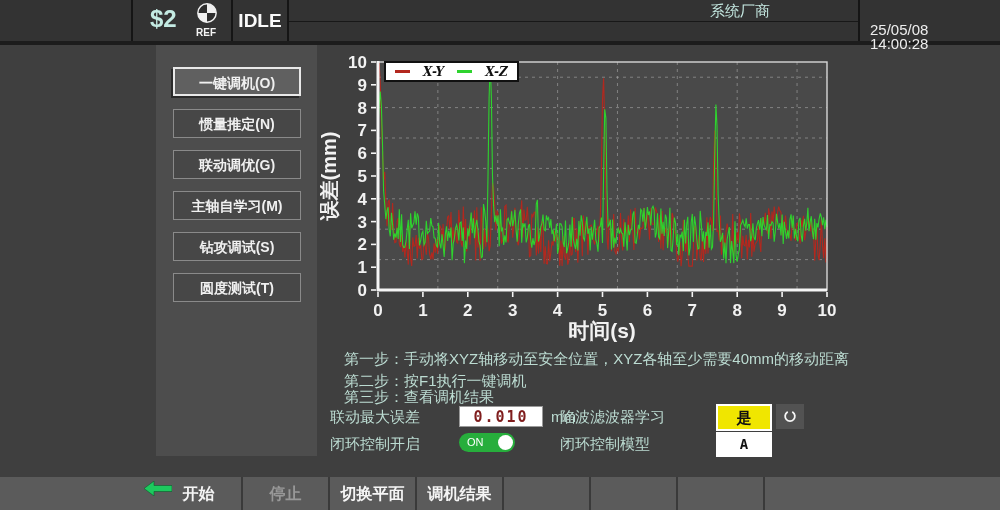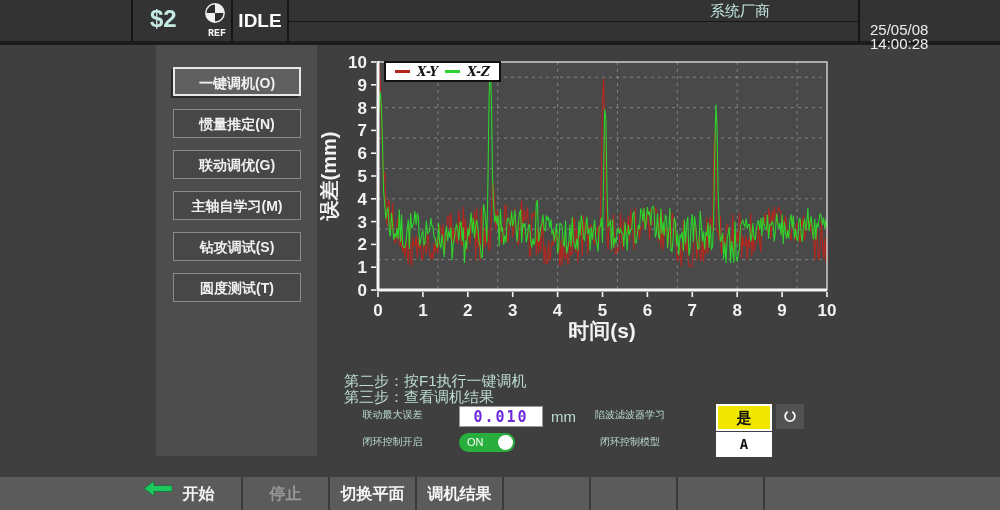--- a/index.html
+++ b/index.html
@@ -4,21 +4,21 @@
 <style>
   html,body{margin:0;padding:0;background:#222;}
   #screen{position:relative;width:1000px;height:510px;background:#3f3f3f;overflow:hidden;
           font-family:"Liberation Sans","DejaVu Sans",sans-serif;color:#f2f2f2;}
   .abs{position:absolute;}
 
   
   #topbar{left:0;top:0;width:1000px;height:41px;background:#333333;border-bottom:4px solid #1c1c1c;}
   .tb-sep{position:absolute;top:0;width:2px;height:41px;background:#151515;}
   #channel-label{left:150px;top:5px;font-size:24px;font-weight:bold;color:#c4ebe3;}
-  #ref-block{left:196px;top:2px;width:30px;text-align:right;font-family:Liberation Mono, monospace;}
+  #ref-block{left:196px;top:2px;width:30px;text-align:left;}
   #ref-label{font-size:10px;font-weight:bold;color:#f5f5f5;line-height:10px;}
   #mode-label{left:233px;top:0;width:54px;height:41px;line-height:41px;text-align:center;
               font-size:19px;font-weight:bold;color:#fafafa;}
   #program-cell{left:289px;top:0;width:569px;height:21px;border-bottom:1px solid #181818;}
   #program-name{position:absolute;left:4px;top:2px;font-size:15px;color:#c2e5de;white-space:nowrap;}
   #vendor-label{position:absolute;right:88px;top:2px;font-size:15px;color:#c2e5de;}
   #clock-cell{left:860px;top:0;width:140px;height:41px;}
   #clock-time{position:absolute;left:10px;top:2px;font-size:15px;color:#eeeeee;margin-top:33px;}
   #clock-date{position:absolute;left:10px;top:21px;font-size:15px;color:#eeeeee;}
 
@@ -29,31 +29,31 @@
             border:1px solid #8a8a8a;box-sizing:border-box;cursor:pointer;}
   .side-btn.active{background:#606060;border:2px solid #e8e8e8;
                    box-shadow:-2px 2px 0 #2a2a2a;}
 
   
   #chart-svg{left:320px;top:48px;}
   svg text{font-family:"Liberation Sans","DejaVu Sans",sans-serif;}
   .tick-label{fill:#f2f2f2;font-size:17px;font-weight:bold;}
   .axis-label{fill:#f2f2f2;font-size:20px;font-weight:bold;}
   #legend{left:384px;top:61px;height:17px;background:#ffffff;border:2px solid #111111;
-          display:flex;align-items:center;gap:7px;padding:0 9px;}
+          display:flex;align-items:center;gap:13px;padding:0 9px;}
   .legend-swatch{width:15px;height:3px;}
   .legend-text{font-family:"DejaVu Serif","Liberation Serif",serif;font-style:italic;
                font-size:12px;font-weight:bold;color:#111;}
 
   
   .step-line{left:344px;width:640px;height:19px;font-size:15px;color:var(--accent-cyan,#bcdcd2);white-space:nowrap;}
 
   
-  .set-label{font-size:10px;color:var(--accent-cyan,#bcdcd2);text-align:center;}
-  #max-error-input{left:459px;top:406px;width:84px;height:21px;background:#ffffff;color:#6d28d9;
+  .set-label{font-size:15px;color:var(--accent-cyan,#bcdcd2);text-align:left;}
+  #max-error-input{left:459px;top:406px;width:84px;height:21px;background:#ffffff;color:#7f1d1d;
        border:1px solid #9a9a9a;text-align:center;font-family:"DejaVu Sans Mono","Liberation Mono",monospace;
        font-size:15px;font-weight:bold;letter-spacing:2px;box-sizing:border-box;padding:0;}
   #max-error-unit{left:551px;top:408px;font-size:15px;color:var(--accent-cyan,#bcdcd2);}
   #notch-value-box{left:716px;top:404px;width:52px;height:23px;background:var(--status-yellow,#f0e600);
        border:2px solid #ffffff;line-height:23px;text-align:center;font-size:15px;font-weight:bold;color:#111;cursor:pointer;}
   #notch-refresh-btn{left:776px;top:404px;width:28px;height:25px;background:#525252;cursor:pointer;
        display:flex;align-items:center;justify-content:center;}
   #loop-toggle{left:459px;top:433px;width:56px;height:19px;border-radius:10px;
        background:var(--toggle-green,#27ae3c);cursor:pointer;position:absolute;}
   #loop-toggle .on-text{position:absolute;left:8px;top:3px;font-size:11px;font-weight:normal;color:#fff;}
@@ -190,20 +190,21 @@
     <text class="axis-label" text-anchor="middle" x="282" y="290" style="font-size:21px">时间(s)</text>
   </svg>
 
   <div id="legend" class="abs">
     <span class="legend-swatch" style="background: rgb(179, 40, 30);"></span>
     <span class="legend-text">X-Y</span>
     <span class="legend-swatch" style="background: rgb(46, 211, 46);"></span>
     <span class="legend-text">X-Z</span>
   </div>
 
+  <div class="step-line abs" style="top:350px">第一步：手动将XYZ轴移动至安全位置，XYZ各轴至少需要40mm的移动距离</div>
   <div class="step-line abs" style="top:372px">第二步：按F1执行一键调机</div>
   <div class="step-line abs" style="top:388px">第三步：查看调机结果</div>
 
   <div class="set-label abs" style="left:330px;top:408px;width:125px">联动最大误差</div>
   <input id="max-error-input" class="abs" value="0.010" style="">
   <div id="max-error-unit" class="abs">mm</div>
 
   <div class="set-label abs" style="left:560px;top:408px;width:140px">陷波滤波器学习</div>
   <div id="notch-value-box" class="abs">是</div>
   <div id="notch-refresh-btn" class="abs">

